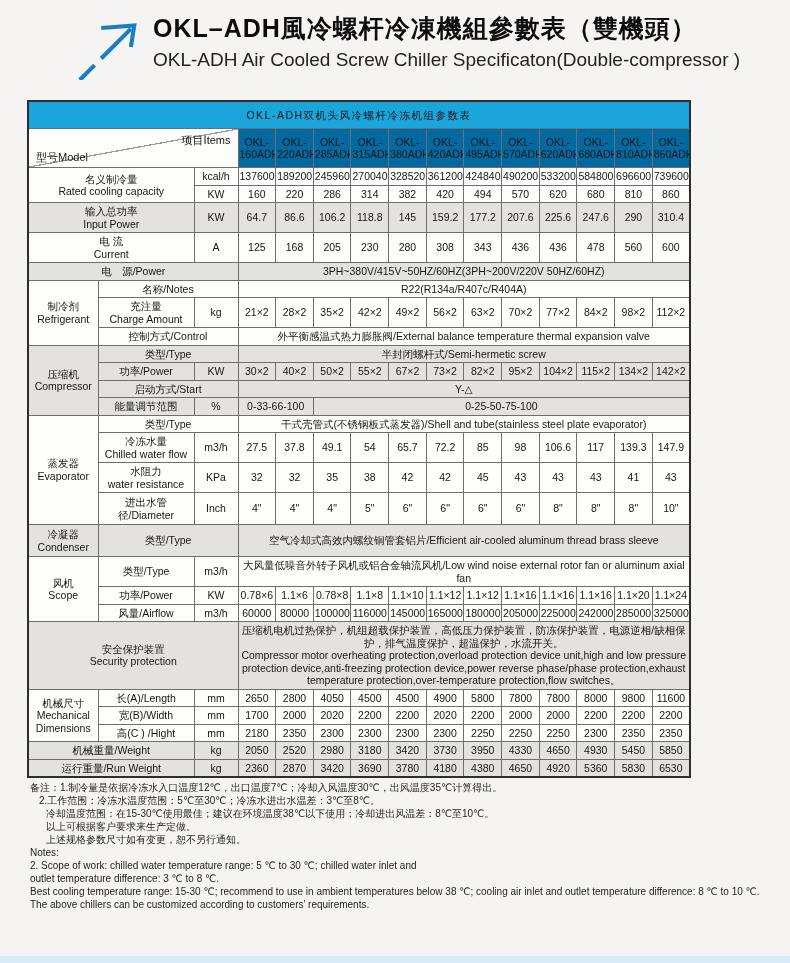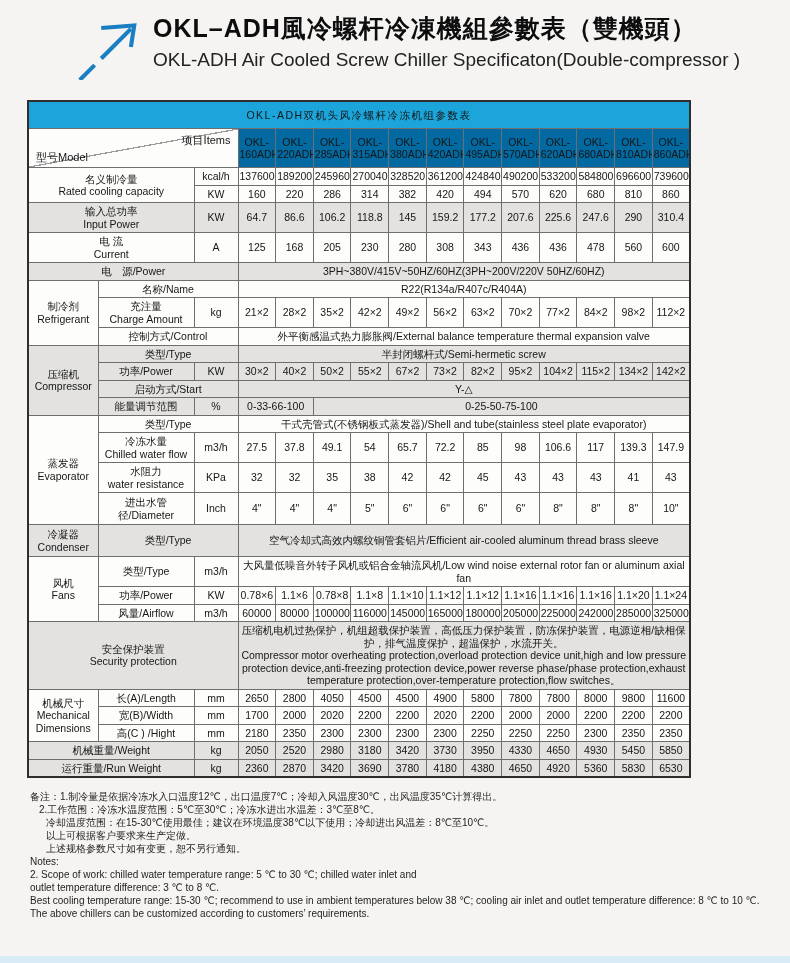--- a/index.html
+++ b/index.html
@@ -41,21 +41,21 @@
     background:linear-gradient(to bottom right,transparent calc(50% - 0.6px),#9a9a9a calc(50% - 0.6px),#9a9a9a calc(50% + 0.6px),transparent calc(50% + 0.6px));}
   .corner-in .cl{position:absolute;left:7px;bottom:4px;font-size:11px;}
   .corner-in .cr{position:absolute;right:7px;top:5px;font-size:11px;}
   td.lab{font-size:10.8px;}
   td.unit{font-size:10.5px;}
   td.g{background:var(--rowgray,#e3e2e1);}
   td.left{text-align:left;padding:3px 6px;line-height:13.2px;font-size:10.5px;}
   td.tall{height:27px;}
 
   
-  .notes{position:absolute;left:30px;top:781px;width:745px;font-size:10px;line-height:13px;color:#1e1e1e;margin-top:9px;}
+  .notes{position:absolute;left:30px;top:781px;width:745px;font-size:10px;line-height:13px;color:#1e1e1e;}
   .notes div{white-space:nowrap;}
   .notes .ind1{padding-left:9px;}
   .notes .ind2{padding-left:16px;}
 
   .strip{position:absolute;left:0;bottom:0;width:790px;height:7px;background:var(--strip,#d8ebf7);}
 </style>
 </head>
 <body style="--accent: #1ba5da; --rowgray: #e3e2e1; --strip: #d8ebf7;">
 
 <div class="hdr">
@@ -178,21 +178,21 @@
         <td>560</td>
         <td>600</td>
       </tr>
       <tr class="sep">
         <td colspan="3" class="lab g">电　源/Power</td>
         <td colspan="12" class="g">3PH~380V/415V~50HZ/60HZ(3PH~200V/220V  50HZ/60HZ)</td>
       </tr>
       <tr class="sep">
         <td rowspan="3" class="lab">制冷剂
 Refrigerant</td>
-        <td colspan="2" class="lab">名称/Name</td>
+        <td colspan="2" class="lab">名称/Notes</td>
         <td colspan="12">R22(R134a/R407c/R404A)</td>
       </tr>
       <tr>
         <td class="lab">充注量
 Charge Amount</td>
         <td class="unit">kg</td>
         <td>21×2</td>
         <td>28×2</td>
         <td>35×2</td>
         <td>42×2</td>
@@ -298,21 +298,21 @@
         <td>10"</td>
       </tr>
       <tr class="sep">
         <td class="lab g">冷凝器
 Condenser</td>
         <td colspan="2" class="lab g tall">类型/Type</td>
         <td colspan="12" class="g">空气冷却式高效内螺纹铜管套铝片/Efficient air-cooled aluminum thread brass sleeve</td>
       </tr>
       <tr class="sep">
         <td rowspan="3" class="lab">风机
-Fans</td>
+Scope</td>
         <td class="lab">类型/Type</td>
         <td class="unit">m3/h</td>
         <td colspan="12">大风量低噪音外转子风机或铝合金轴流风机/Low wind noise external rotor fan or aluminum axial fan</td>
       </tr>
       <tr>
         <td class="lab">功率/Power</td>
         <td class="unit">KW</td>
         <td>0.78×6</td>
         <td>1.1×6</td>
         <td>0.78×8</td>

